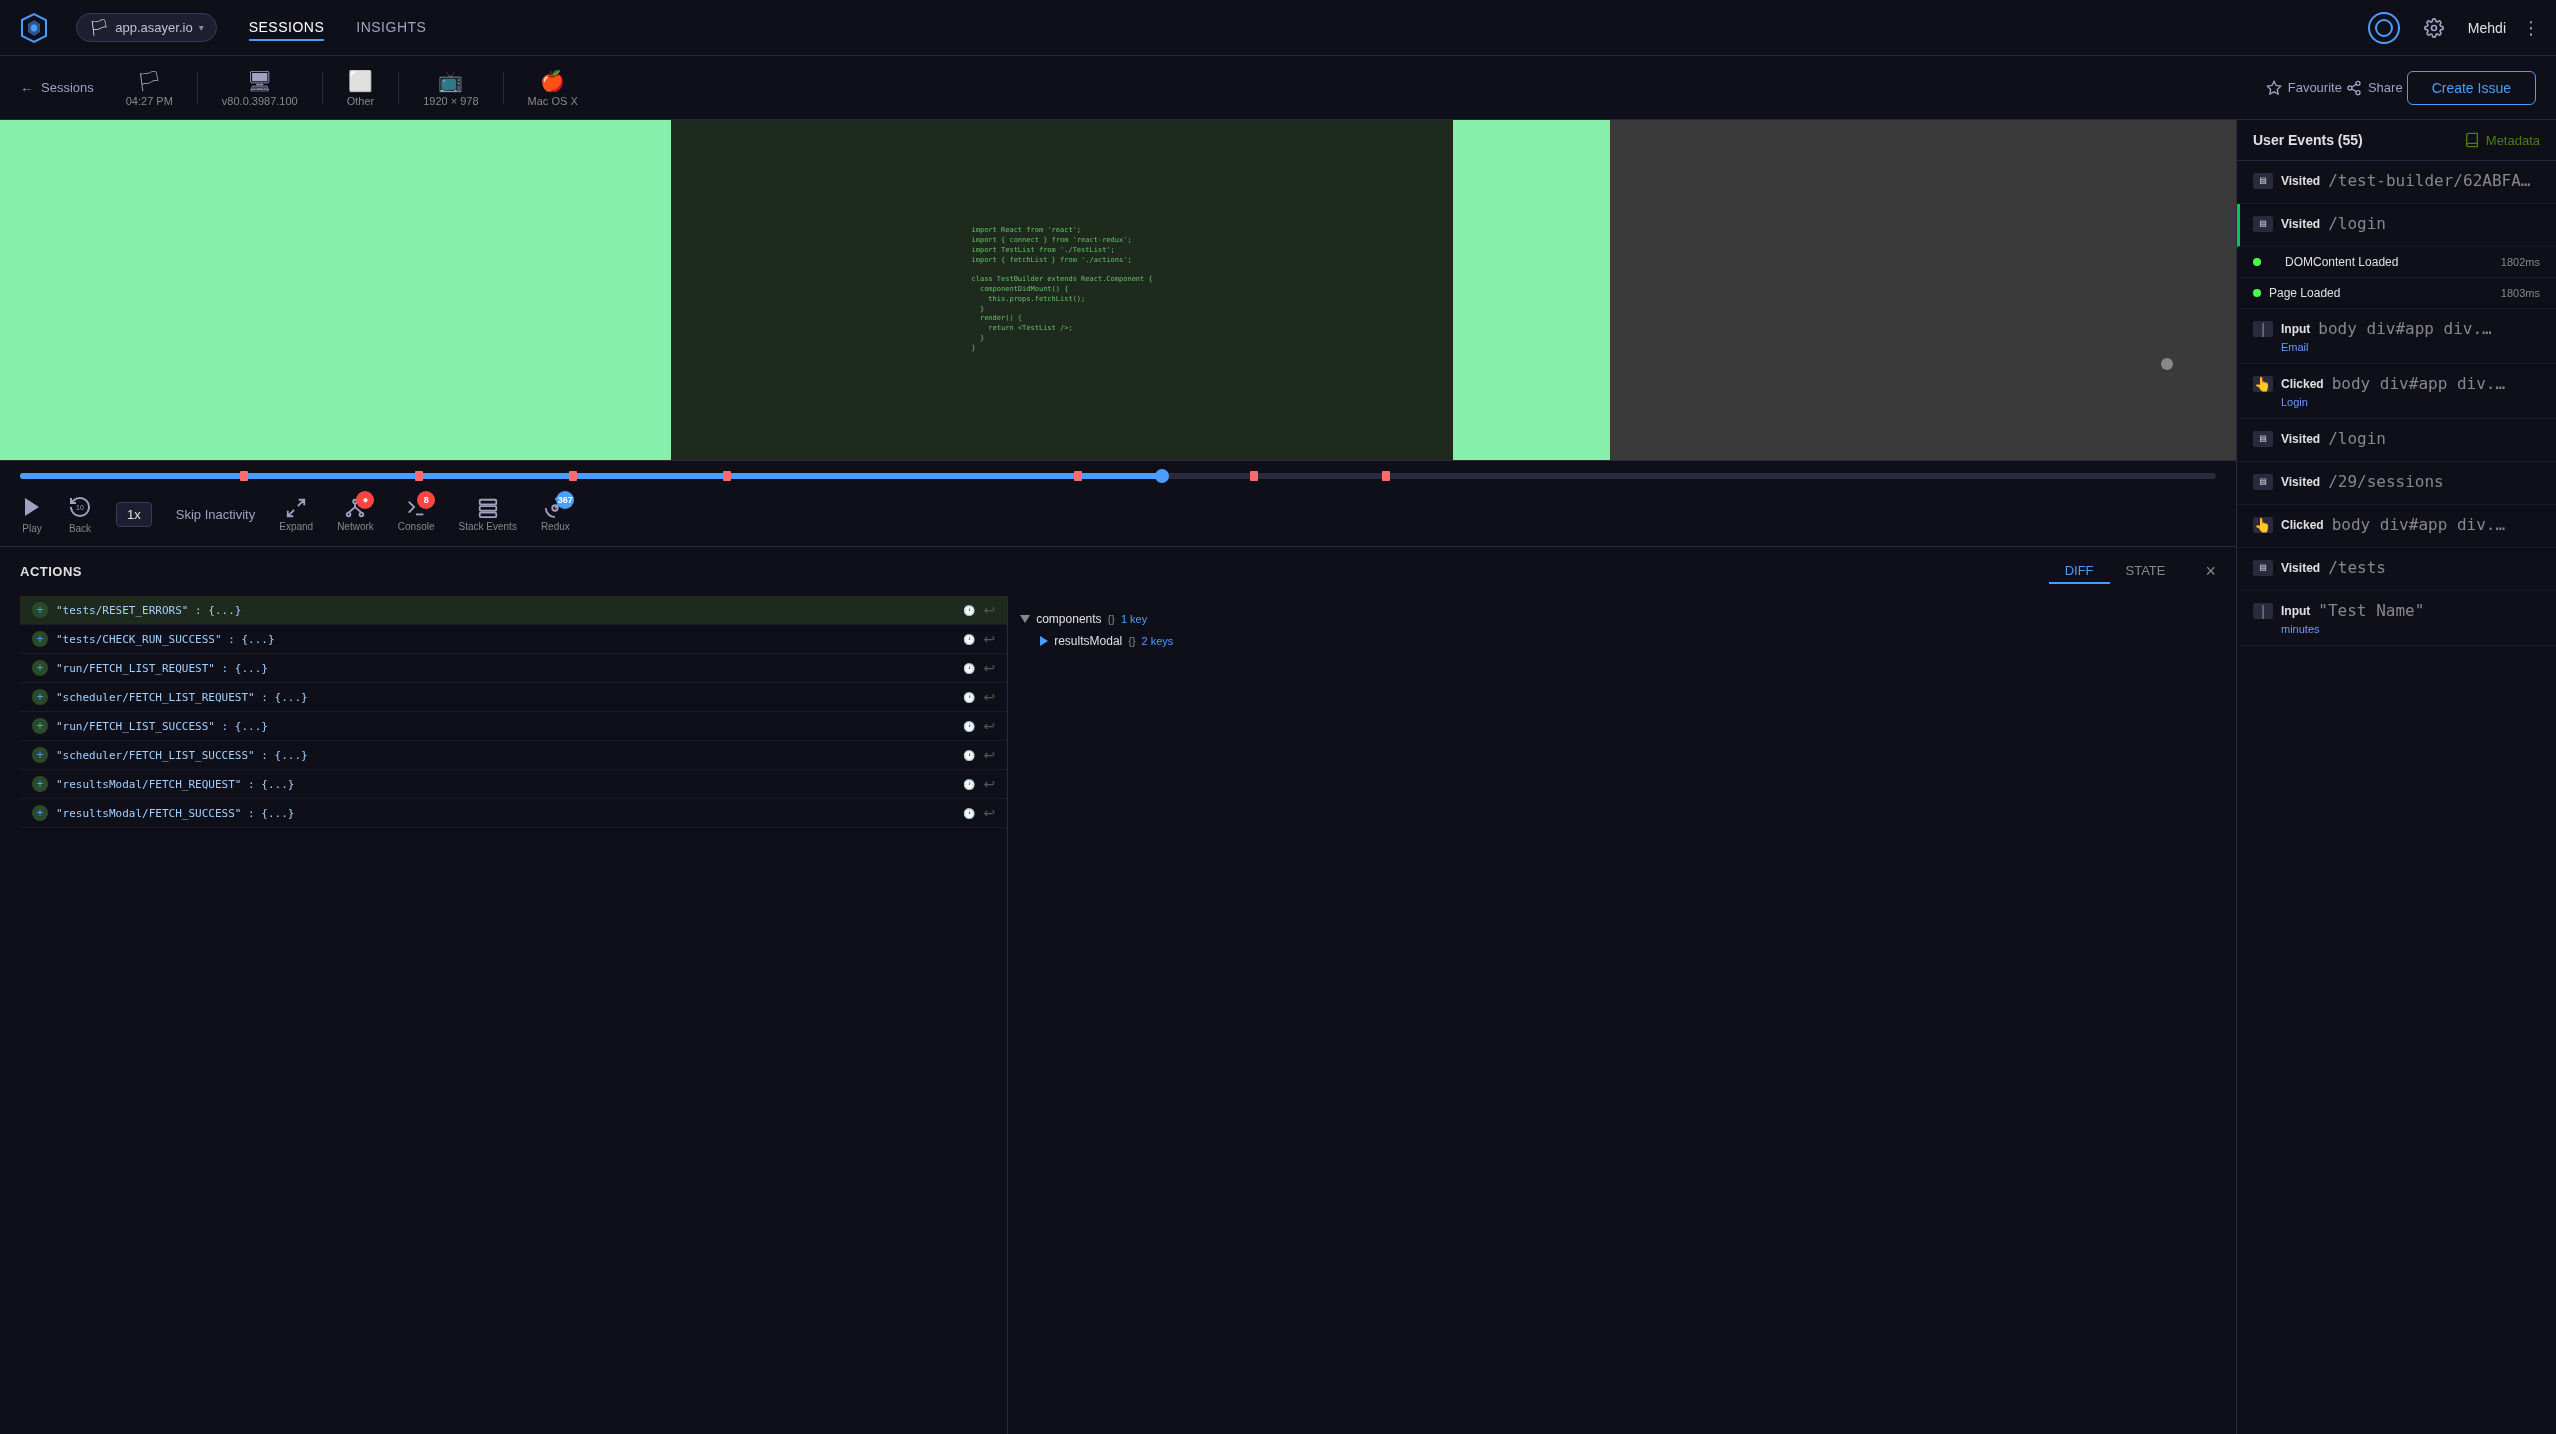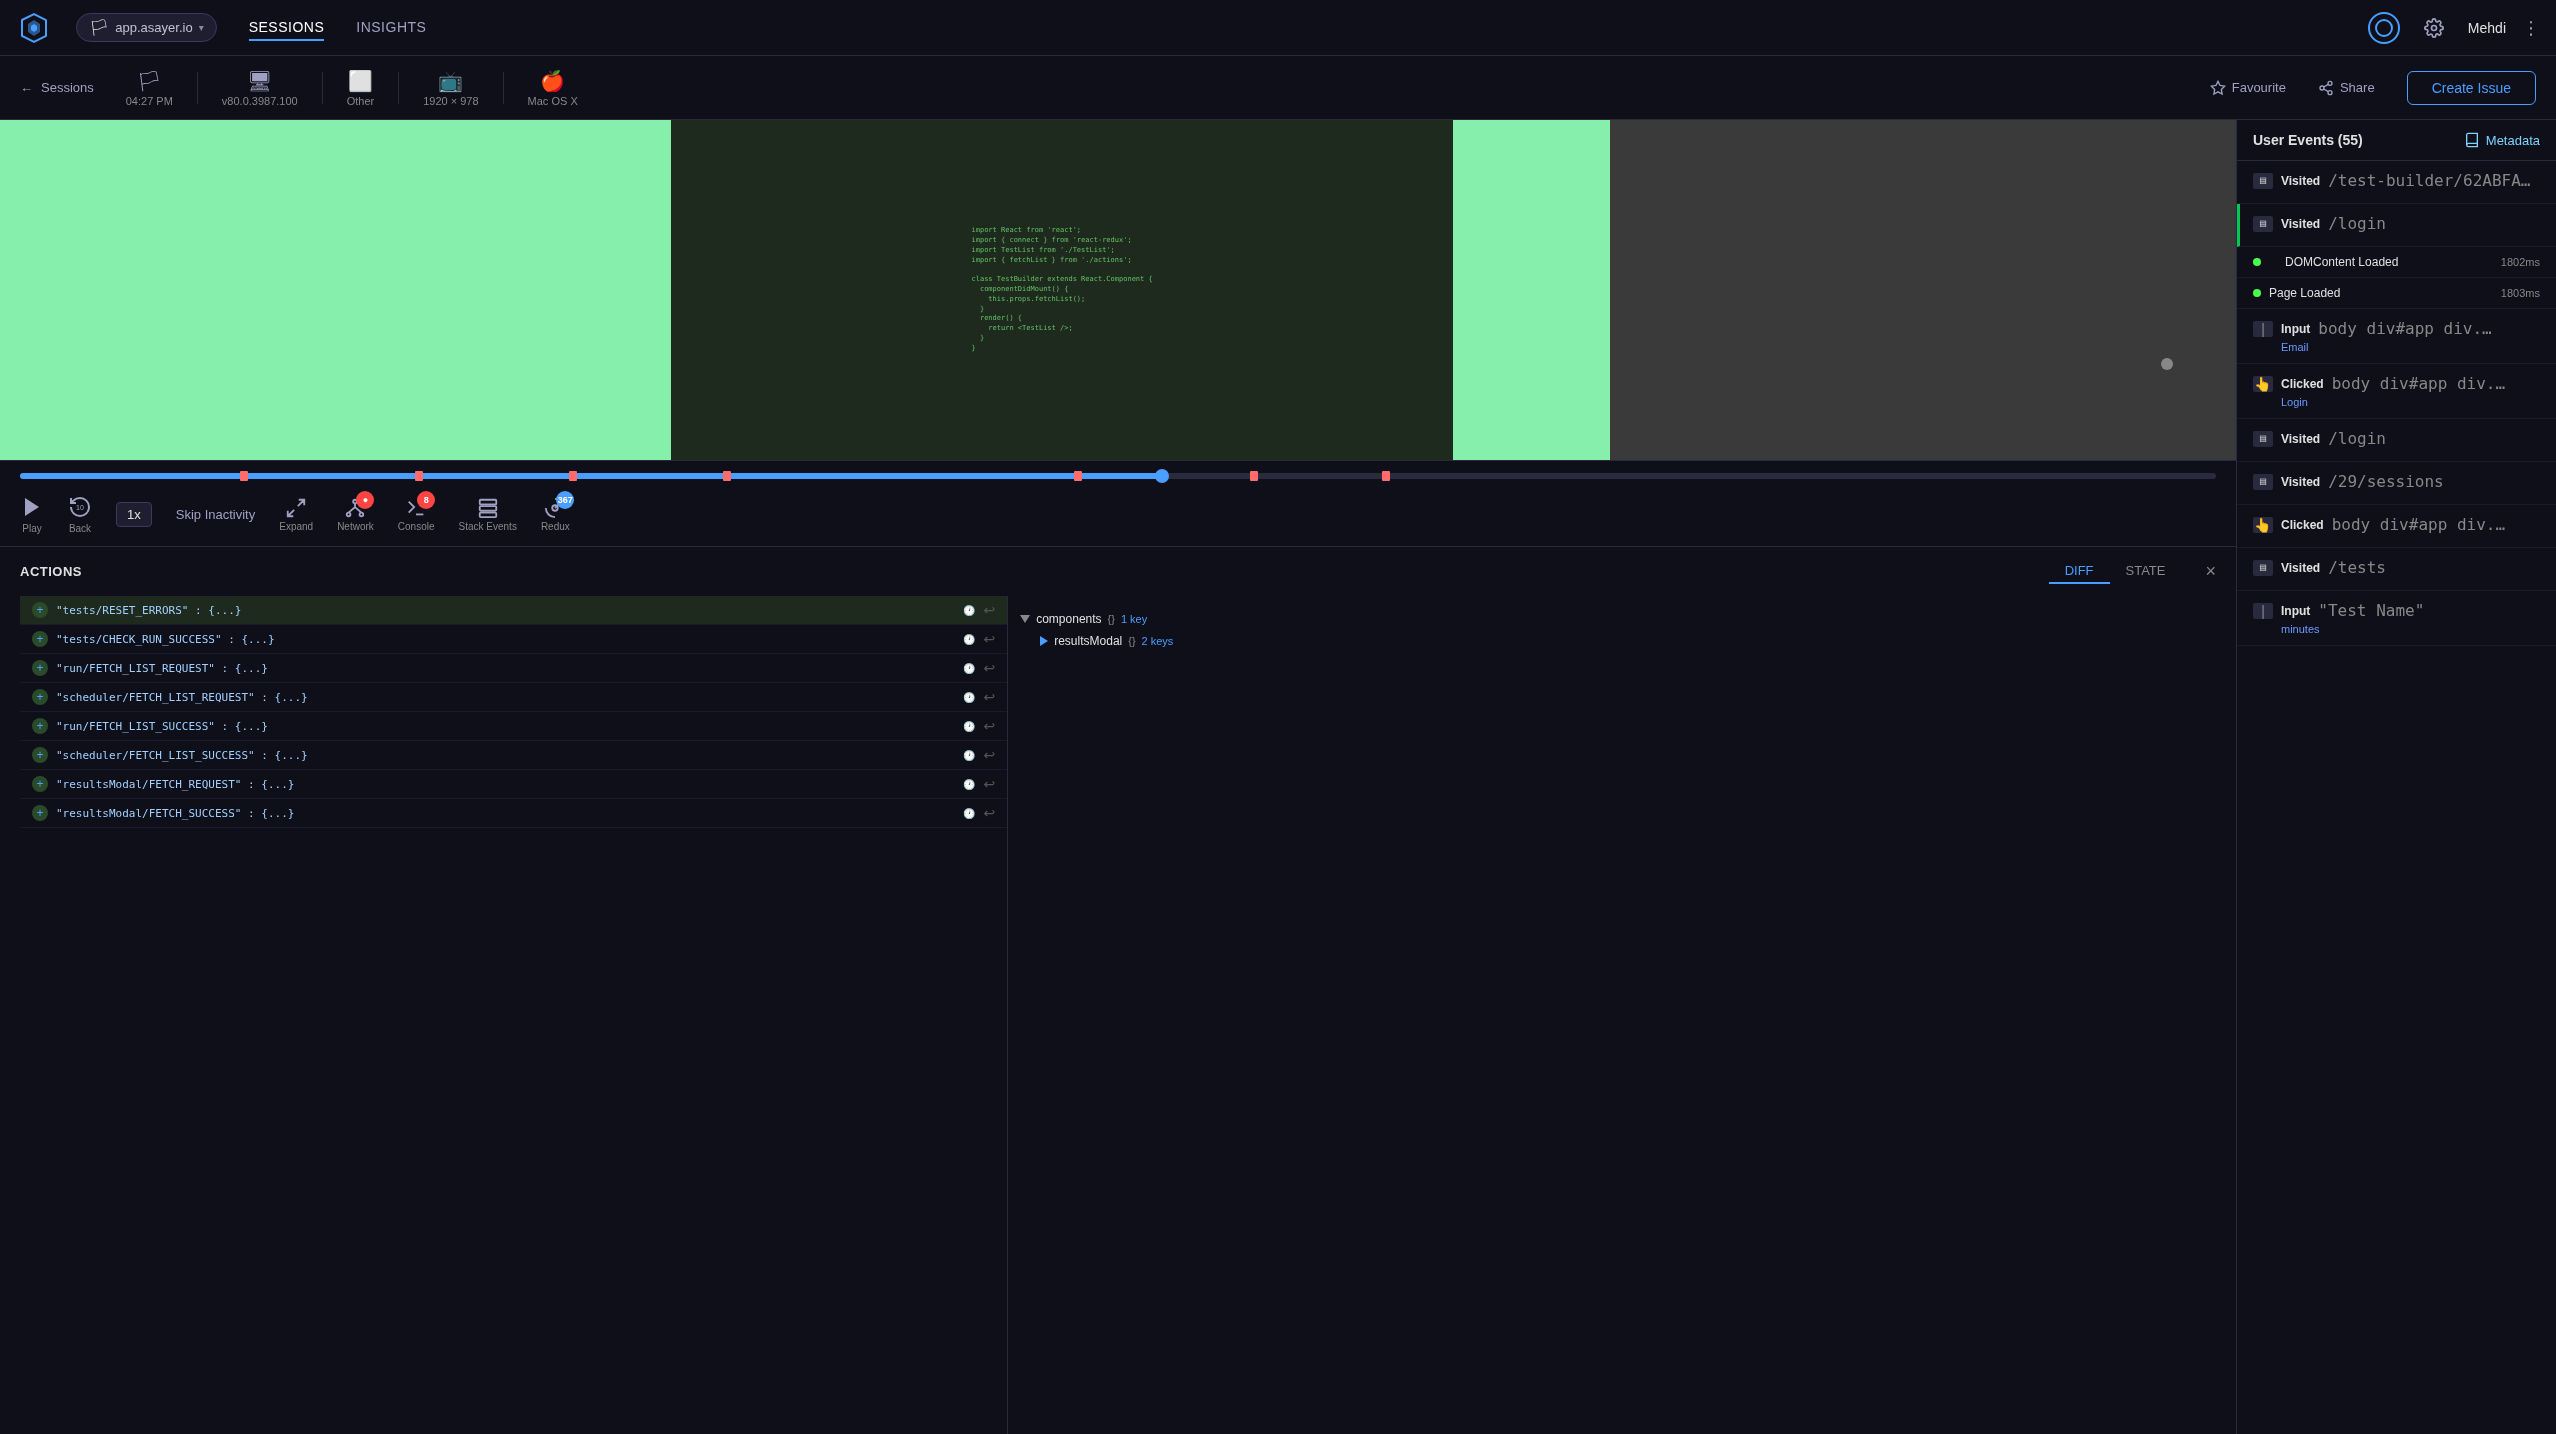--- a/index.html
+++ b/index.html
@@ -24,21 +24,21 @@
     .more-btn { color: #a0a0c0; cursor: pointer; font-size: 18px; }
 
     
     .sub-nav { display: flex; align-items: center; height: 64px; background: #0f0f1a; border-bottom: 1px solid #2a2a3e; padding: 0 20px; gap: 32px; }
     .back-btn { display: flex; align-items: center; gap: 8px; cursor: pointer; color: #a0a0c0; font-size: 13px; }
     .sub-nav-info { display: flex; align-items: center; gap: 24px; }
     .info-item { display: flex; flex-direction: column; align-items: center; gap: 2px; }
     .info-icon { font-size: 20px; color: #a0a0c0; }
     .info-label { font-size: 11px; color: #888; }
     .divider-v { width: 1px; height: 32px; background: #2a2a3e; }
-    .sub-nav-actions { margin-left: auto; display: flex; align-items: center; gap: 32px; justify-content: center; }
+    .sub-nav-actions { margin-left: auto; display: flex; align-items: center; gap: 4px; justify-content: center; }
     .fav-btn { display: flex; align-items: center; gap: 6px; color: #a0a0c0; cursor: pointer; font-size: 13px; }
     .share-btn { display: flex; align-items: center; gap: 6px; color: #a0a0c0; cursor: pointer; font-size: 13px; }
     .create-issue-btn { border: 1.5px solid #4a9eff; background: transparent; color: #4a9eff; padding: 8px 24px; border-radius: 6px; cursor: pointer; font-size: 14px; font-weight: 500; }
 
     
     .main { display: flex; height: calc(100vh - 120px); }
 
     
     .player-area { flex: 1; display: flex; flex-direction: column; overflow: hidden; }
     .video-container { flex: 1; background: #1a1a2e; position: relative; overflow: hidden; display: flex; align-items: center; justify-content: center; min-height: 0; max-height: 340px; }
@@ -92,21 +92,21 @@
     .diff-type { color: #888; font-size: 11px; }
     .diff-count { color: #4a9eff; font-size: 11px; }
     .diff-sub { margin-left: 20px; }
     .triangle-right { display: inline-block; width: 0; height: 0; border-top: 5px solid transparent; border-bottom: 5px solid transparent; border-left: 8px solid #4a9eff; }
     .triangle-down { display: inline-block; width: 0; height: 0; border-left: 5px solid transparent; border-right: 5px solid transparent; border-top: 8px solid #888; }
 
     
     .right-panel { width: 320px; background: #0f0f1a; border-left: 1px solid #2a2a3e; display: flex; flex-direction: column; overflow: hidden; }
     .right-panel-header { display: flex; align-items: center; justify-content: space-between; padding: 12px 16px; border-bottom: 1px solid #2a2a3e; }
     .user-events-title { font-size: 14px; font-weight: 600; color: #e0e0e0; }
-    .metadata-link { display: flex; align-items: center; gap: 6px; color: #7dd3fc; cursor: pointer; font-size: 13px; }
+    .metadata-link { display: flex; align-items: center; gap: 6px; color: #4d7c0f; cursor: pointer; font-size: 13px; }
     .events-list { flex: 1; overflow-y: auto; }
     .event-item { padding: 10px 16px; border-bottom: 1px solid #1a1a2e; cursor: pointer; }
     .event-item.active { border-left: 3px solid #4aff4a; }
     .event-header { display: flex; align-items: center; gap: 8px; margin-bottom: 3px; }
     .event-icon { width: 20px; height: 16px; border-radius: 2px; background: #2a2a3e; display: flex; align-items: center; justify-content: center; font-size: 8px; flex-shrink: 0; }
     .event-type { font-size: 12px; font-weight: 600; color: #e0e0e0; }
     .event-detail { font-size: 16px; color: #888; font-family: monospace; white-space: nowrap; overflow: hidden; text-overflow: ellipsis; }
     .event-sub { font-size: 11px; color: #6a9aff; padding-left: 28px; margin-top: 2px; }
     .green-dot { width: 8px; height: 8px; border-radius: 50%; background: #4aff4a; flex-shrink: 0; }
     .dom-label { font-size: 12px; color: #e0e0e0; flex: 1; }

